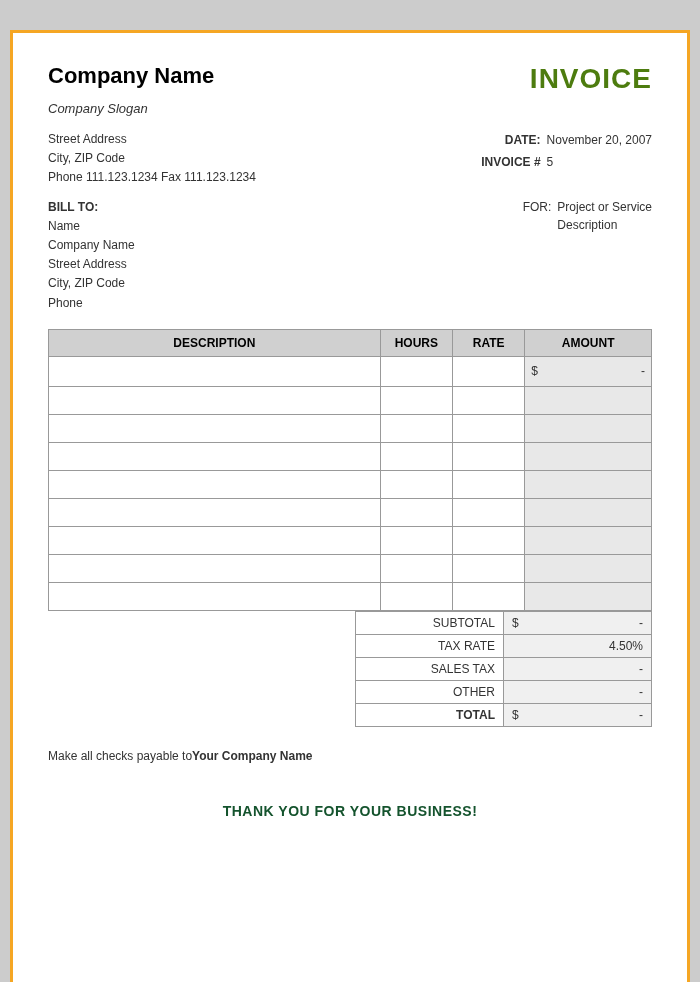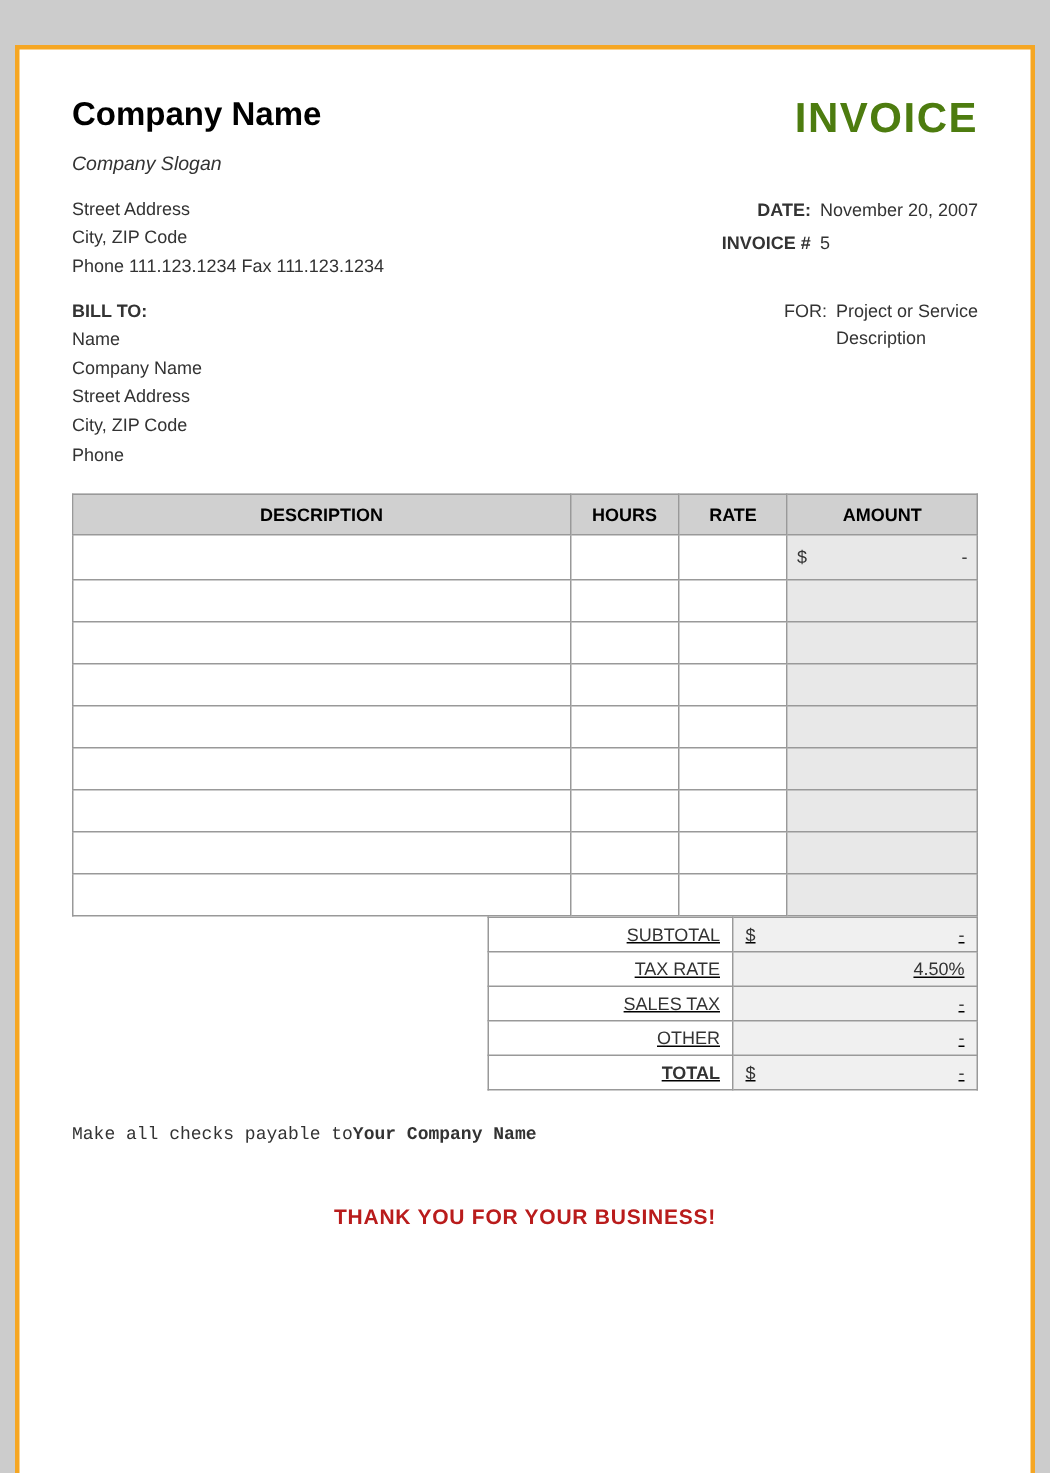--- a/index.html
+++ b/index.html
@@ -128,23 +128,22 @@
       height: 30px;
     }
     
     .totals-section {
       width: 100%;
       display: flex;
       justify-content: flex-end;
       margin-top: 0;
     }
     .totals-table {
-      width: 327px;
+      width: 297px;
       border-collapse: collapse;
-      text-decoration: underline;
     }
     .totals-table td {
       border: 1px solid #999;
       font-size: 12px;
       padding: 4px 8px;
     }
     .totals-label {
       text-align: right;
       font-weight: normal;
       background: #fff;
@@ -159,30 +158,29 @@
     }
     .totals-bold {
       font-weight: bold;
     }
     
     .footer-checks {
       font-size: 12px;
       color: #333;
       margin-top: 22px;
       margin-bottom: 40px;
-      font-family: Liberation Mono, monospace;
     }
     .footer-checks strong {
       font-weight: bold;
     }
     .thank-you {
       text-align: center;
       font-size: 14px;
       font-weight: bold;
-      color: #b91c1c;
+      color: #14532d;
       letter-spacing: 0.5px;
       margin-top: 20px;
     }
     .empty-row td {
       height: 28px;
     }
     .amount-dash {
       display: flex;
       justify-content: space-between;
     }

